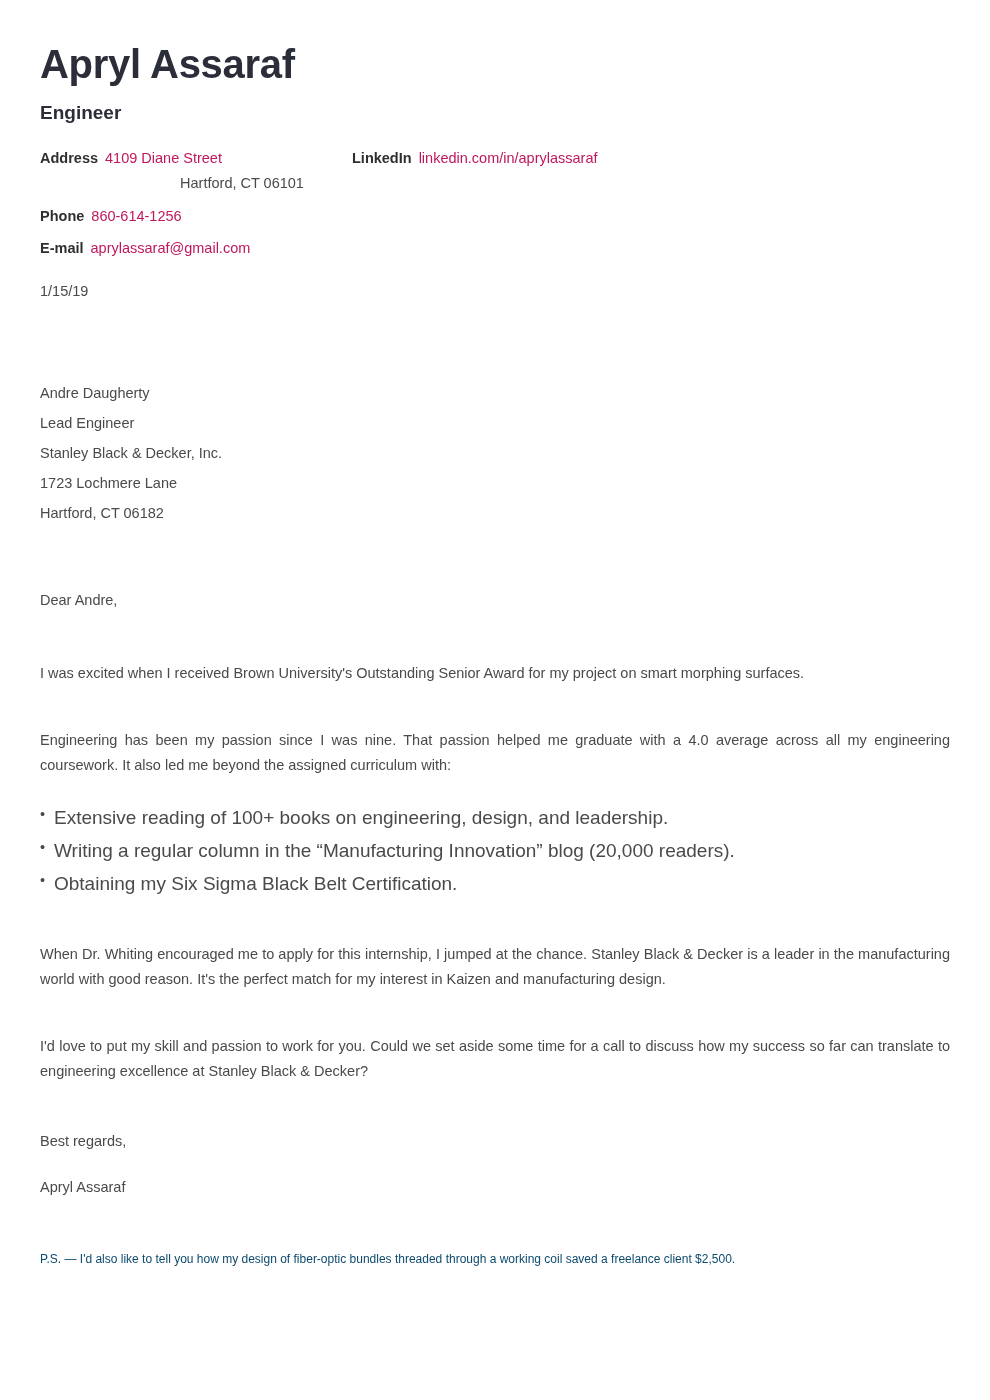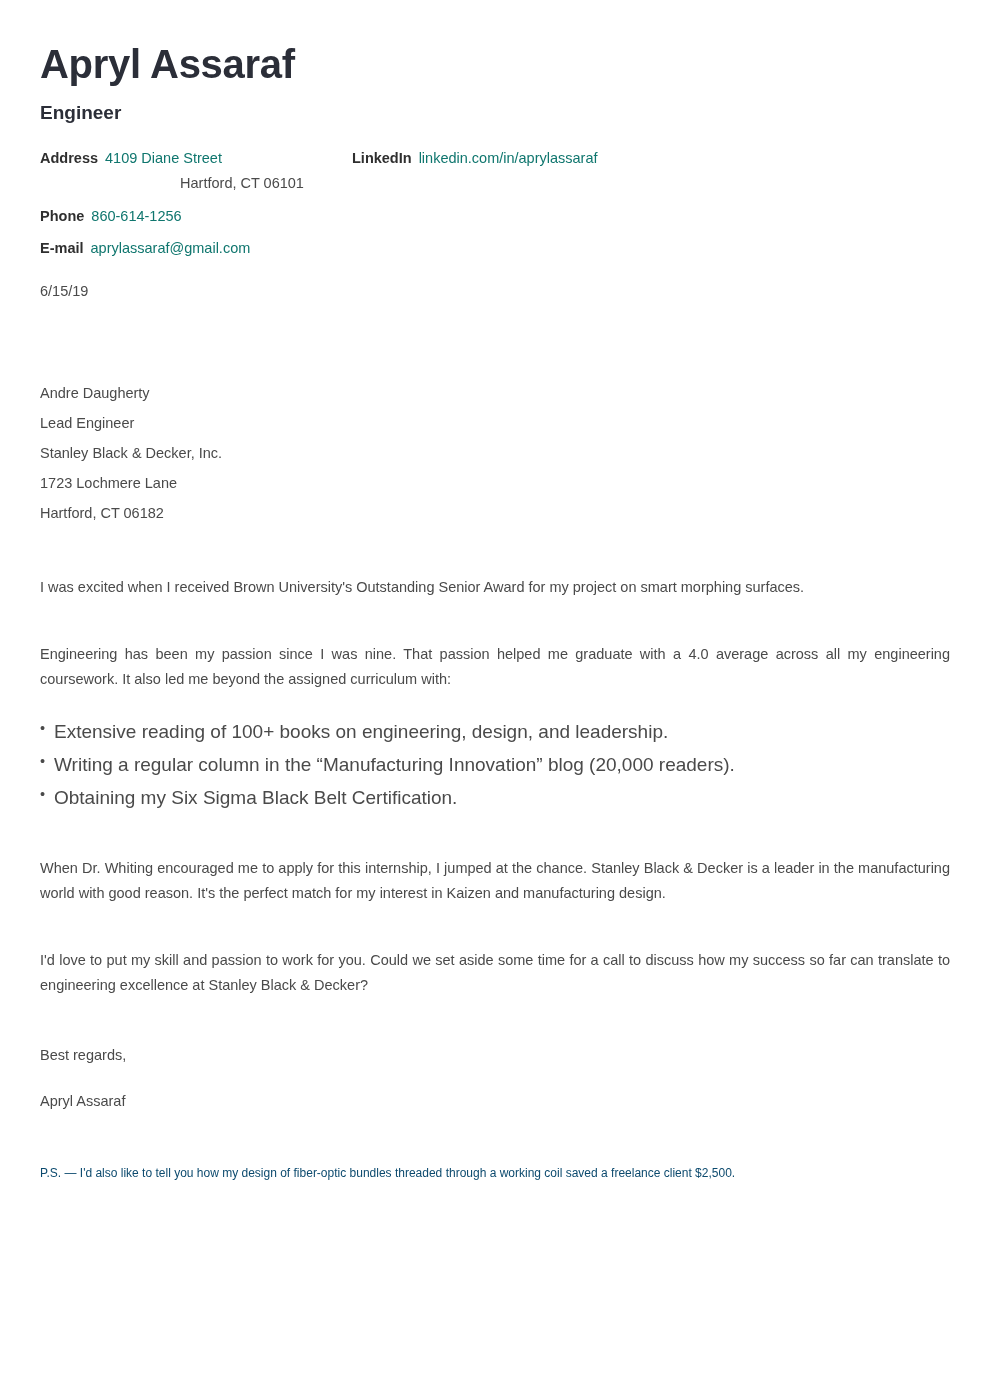--- a/index.html
+++ b/index.html
@@ -64,21 +64,21 @@
   .contact-row {
     margin-bottom: 18px;
     white-space: nowrap;
   }
   .contact-row:last-child { margin-bottom: 0; }
   .c-label {
     font-weight: 700;
     color: #2f2f2f;
   }
   .c-value {
-    color: #0f766e;
+    color: #be185d;
     margin-left: 7px;
     text-align: center;
   }
   .c-value-cont {
     display: block;
     color: #4a4a4a;
     margin-top: 11px;
     padding-left: 74px;
     text-align: center;
   }
@@ -188,32 +188,33 @@
     </div>
 
     <div class="contact-col-right">
       <div class="contact-row">
         <span class="c-label">LinkedIn</span><span class="c-value">linkedin.com/in/aprylassaraf</span>
       </div>
     </div>
 
   </div>
 
-  <div class="letter-date">6/15/19</div>
+  <div class="letter-date">1/15/19</div>
 
   <div class="recipient">
     <div>Andre Daugherty</div>
     <div>Lead Engineer</div>
     <div>Stanley Black &amp; Decker, Inc.</div>
     <div>1723 Lochmere Lane</div>
     <div>Hartford, CT 06182</div>
   </div>
 
   <div class="body-text">
 
+    <div class="salutation">Dear Andre,</div>
 
     <p class="para para-first">I was excited when I received Brown University's Outstanding Senior Award for my project on smart morphing surfaces.</p>
 
     <p class="para para-gap">Engineering has been my passion since I was nine. That passion helped me graduate with a 4.0 average across all my engineering coursework. It also led me beyond the assigned curriculum with:</p>
 
     <ul class="bullets">
       <li>Extensive reading of 100+ books on engineering, design, and leadership.</li>
       <li>Writing a regular column in the “Manufacturing Innovation” blog (20,000 readers).</li>
       <li>Obtaining my Six Sigma Black Belt Certification.</li>
     </ul>

